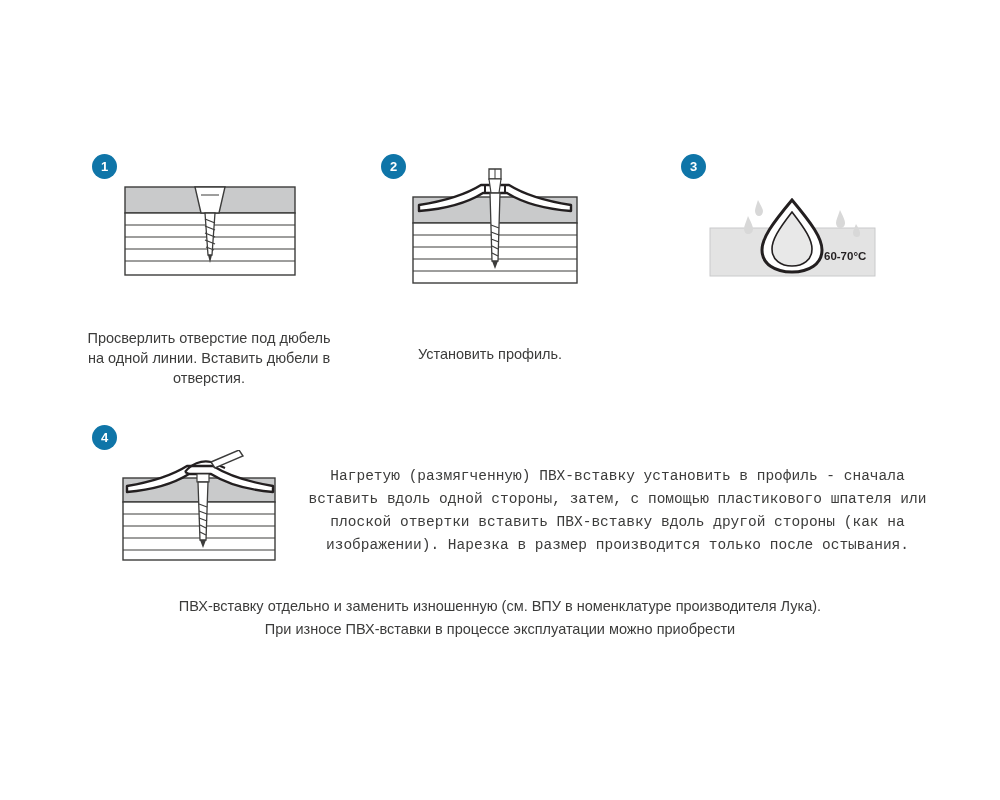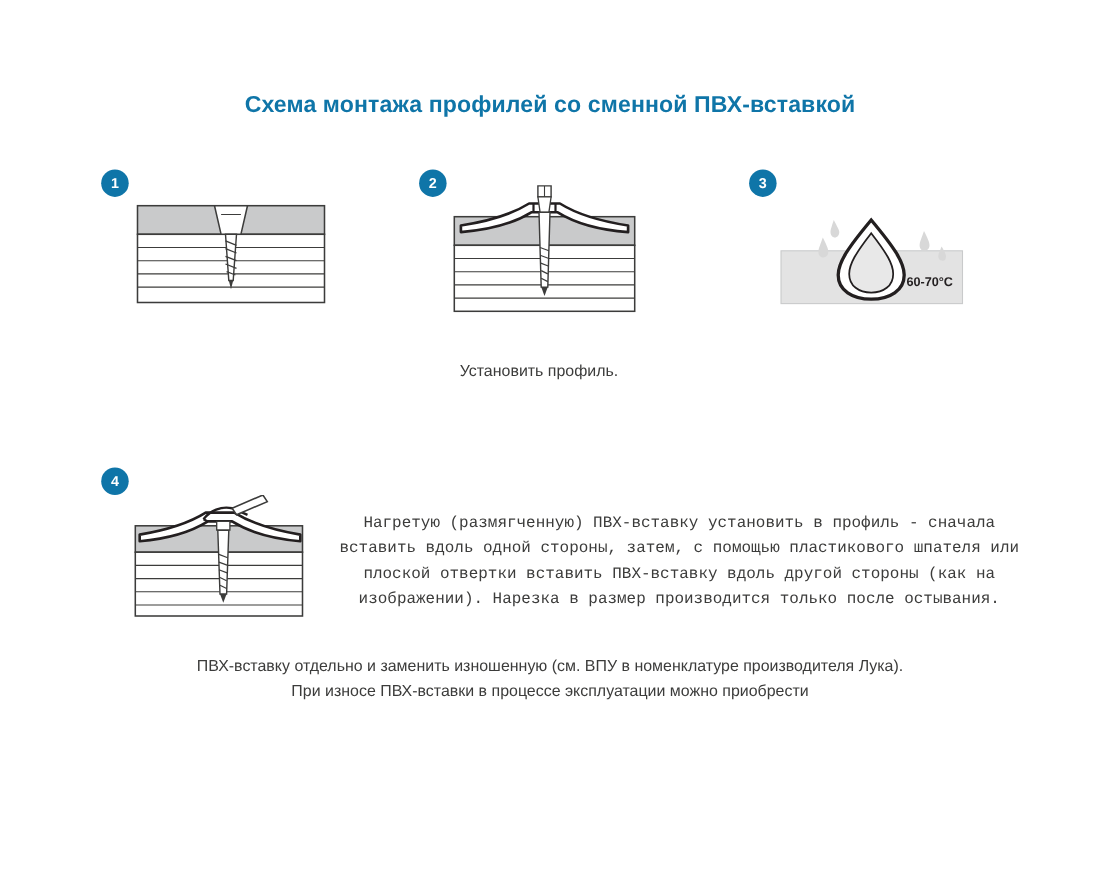--- a/index.html
+++ b/index.html
@@ -54,21 +54,21 @@
 
   
   .caption {
     position: absolute;
     text-align: center;
     font-size: 14.5px;
     line-height: 20px;
     color: #3c3c3b;
   }
   #cap1 { left: 85px;  top: 328px; width: 248px; }
-  #cap2 { left: 375px; top: 328px; width: 230px; }
+  #cap2 { left: 375px; top: 344px; width: 230px; }
   #cap3 { left: 650px; top: 328px; width: 290px; }
 
   .paragraph {
     position: absolute;
     text-align: center;
     font-size: 14.5px;
     line-height: 23px;
     color: #3c3c3b;
   }
   #para4 { left: 300px; top: 465px; width: 635px; font-family: Liberation Mono, monospace; }
@@ -81,21 +81,20 @@
   #illu3 { left: 700px; top: 180px; width: 185px; height: 115px; }
   #illu4 { left: 115px; top: 450px; width: 180px; height: 115px; }
 
   svg { display: block; }
 </style>
 </head>
 <body>
 
 <div class="page">
 
-  <div class="title">Схема монтажа профилей со сменной ПВХ-вставкой</div>
 
   <div class="badge" id="badge1">1</div>
   <div class="illu" id="illu1">
     <svg width="190" height="110" viewBox="0 0 190 110">
 
       <rect x="10" y="2" width="170" height="26" fill="#c9cacb" stroke="#3c3c3b" stroke-width="1.4"></rect>
 
       <rect x="10" y="28" width="170" height="62" fill="#ffffff" stroke="#3c3c3b" stroke-width="1.4"></rect>
       <g stroke="#3c3c3b" stroke-width="1">
         <line x1="10" y1="40" x2="180" y2="40"></line>
@@ -111,20 +110,21 @@
       <g stroke="#3c3c3b" stroke-width="1.2" fill="none">
         <path d="M90 34 L100 38"></path>
         <path d="M90 41 L100 45"></path>
         <path d="M90 48 L100 52"></path>
         <path d="M90 55 L100 59"></path>
         <path d="M91 62 L99 65"></path>
       </g>
       <path d="M93 70 L95 78 L97 70 Z" fill="#3c3c3b"></path>
     </svg>
   </div>
+  <div class="caption" id="cap1">Просверлить отверстие под дюбель на одной линии. Вставить дюбели в отверстия.</div>
 
   <div class="badge" id="badge2">2</div>
   <div class="illu" id="illu2">
     <svg width="180" height="130" viewBox="0 0 180 130">
 
       <rect x="8" y="32" width="164" height="26" fill="#c9cacb" stroke="#3c3c3b" stroke-width="1.4"></rect>
 
       <rect x="8" y="58" width="164" height="60" fill="#ffffff" stroke="#3c3c3b" stroke-width="1.4"></rect>
       <g stroke="#3c3c3b" stroke-width="1">
         <line x1="8" y1="70" x2="172" y2="70"></line>

